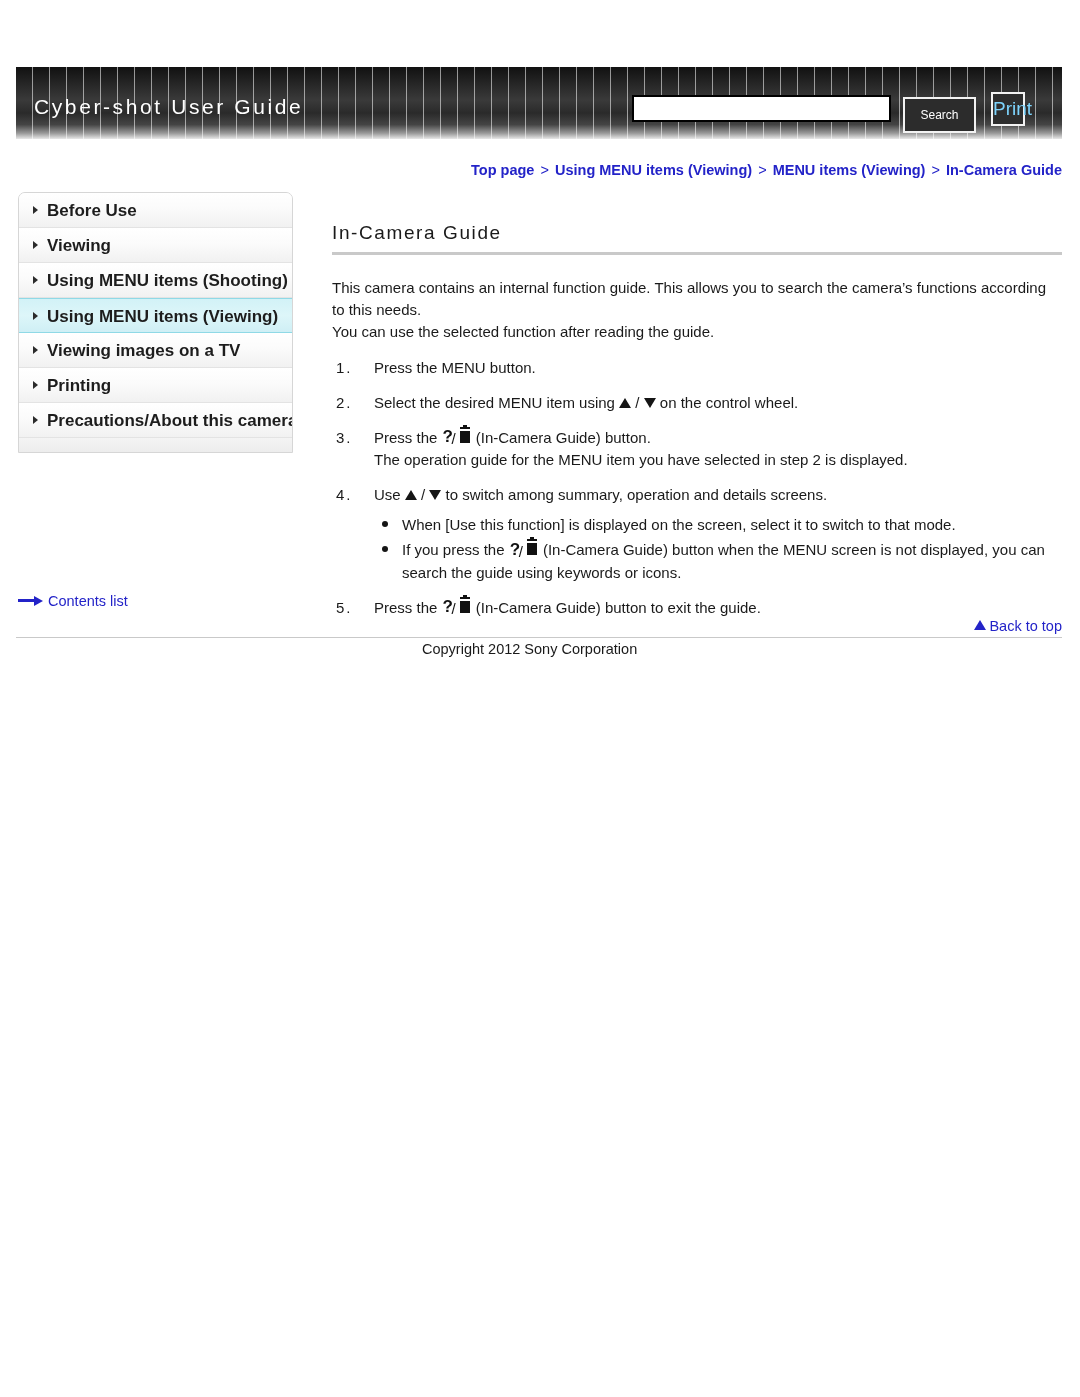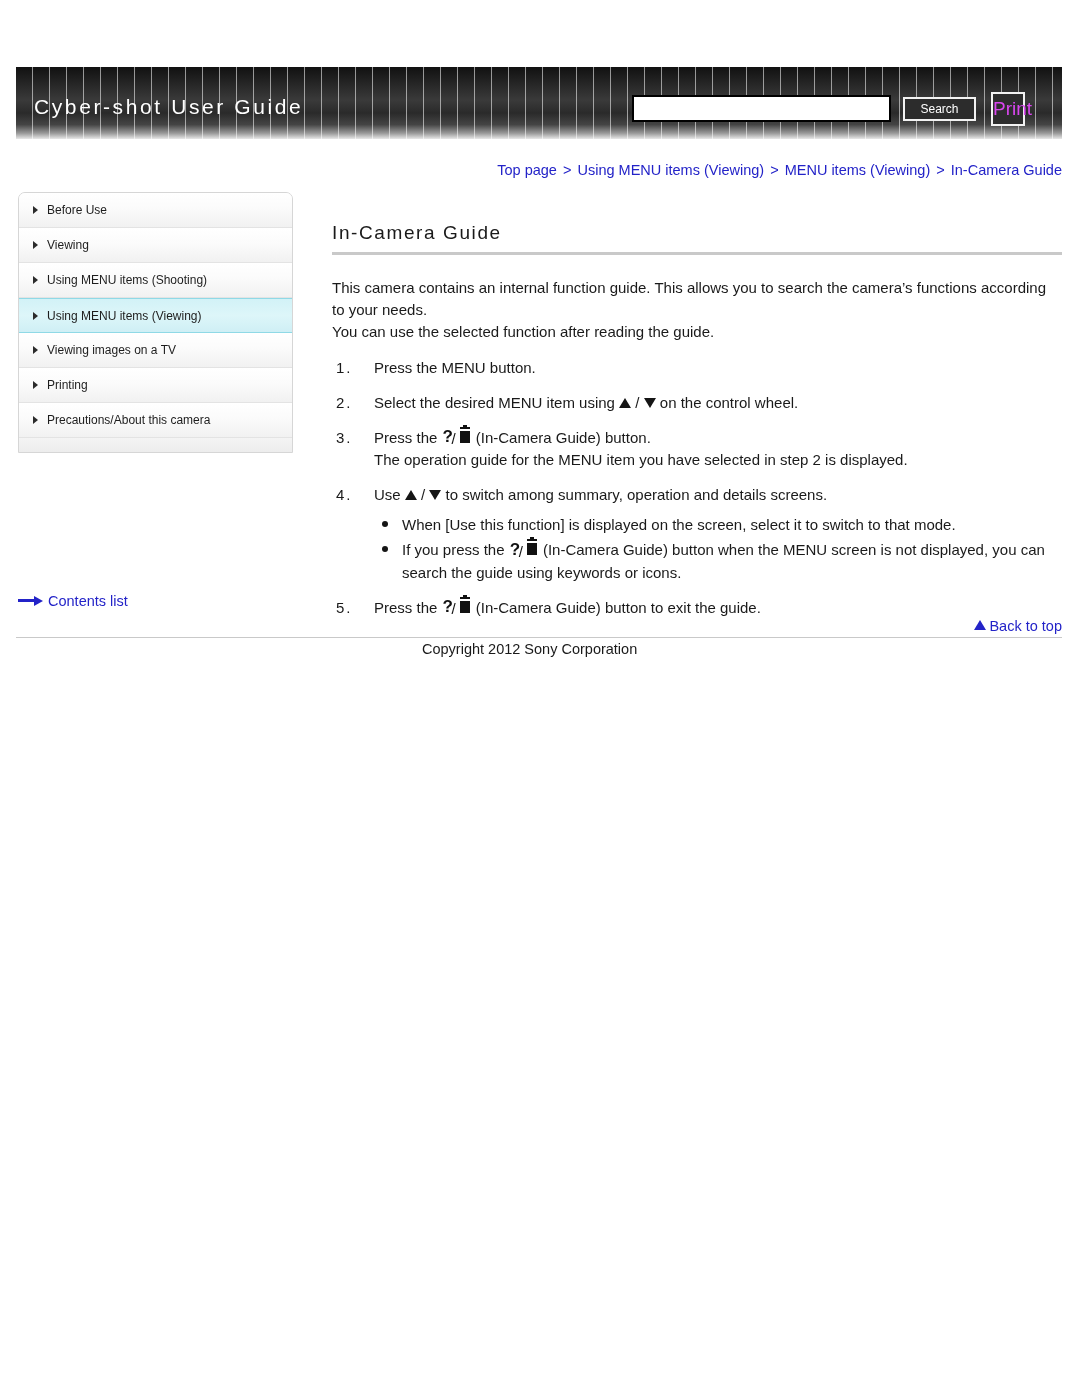--- a/index.html
+++ b/index.html
@@ -61,88 +61,89 @@
     font-family: "Liberation Sans", sans-serif;
     font-size: 13px;
     color: #000;
     outline: none;
   }
   #search-button {
     position: absolute;
     left: 903px;
     top: 97px;
     width: 73px;
-    height: 24px;
+    height: 36px;
     background: #2c2c2c;
     border: 2px solid #f2f2f2;
     box-sizing: border-box;
     color: #ffffff;
     font-family: "Liberation Sans", sans-serif;
     font-size: 12px;
     line-height: 20px;
     text-align: center;
     cursor: pointer;
     padding: 0;
   }
   #print-button {
     position: absolute;
     left: 991px;
     top: 92px;
     width: 34px;
     height: 34px;
     background: #2d2d2d;
     border: 2px solid #f2f2f2;
     box-sizing: border-box;
-    color: #d946ef;
+    color: #7dd3fc;
     font-family: "Liberation Sans", sans-serif;
     font-size: 19px;
     line-height: 30px;
     text-align: center;
     cursor: pointer;
     padding: 0;
   }
 
   
   #breadcrumb {
     position: absolute;
     left: 332px;
     top: 162px;
     width: 730px;
     text-align: right;
     font-size: 14.5px;
     color: #2323c8;
     white-space: nowrap;
   }
-  #breadcrumb .crumb { color: #2323c8; }
+  #breadcrumb .crumb { color: #2323c8; font-weight: bold; }
   #breadcrumb .sep { color: #2323c8; padding: 0 2px; }
 
   
   #sidebar {
     position: absolute;
     left: 18px;
     top: 192px;
     width: 275px;
     border: 1px solid #d6d6d6;
     border-radius: 7px 7px 0 0;
     background: #fbfbfb;
     box-sizing: border-box;
     overflow: hidden;
   }
   .nav-item {
     position: relative;
     height: 35px;
     line-height: 35px;
     padding-left: 28px;
-    font-size: 12px;
+    font-size: 17px;
     color: #1d1d1d;
     border-bottom: 1px solid #e3e3e3;
     background: linear-gradient(to bottom, #ffffff 0%, #fbfbfb 45%, #f1f1f1 100%);
     white-space: nowrap;
     cursor: pointer;
     box-sizing: border-box;
+    font-weight: bold;
   }
   .nav-item:last-child { border-bottom: none; }
   .nav-item .tri {
     position: absolute;
     left: 14px;
     top: 50%;
     margin-top: -4px;
     width: 0; height: 0;
     border-left: 5px solid #2b2b2b;
     border-top: 4px solid transparent;
@@ -412,21 +413,21 @@
 </nav>
 
 <div id="contents-list-link">
   <span class="arrow"></span><span>Contents list</span>
 </div>
 
 <main id="content">
   <h1 id="page-title">In-Camera Guide</h1>
   <div id="title-rule"></div>
 
-  <p class="para">This camera contains an internal function guide. This allows you to search the camera’s functions according to your needs.</p>
+  <p class="para">This camera contains an internal function guide. This allows you to search the camera’s functions according to this needs.</p>
   <p class="para">You can use the selected function after reading the guide.</p>
 
   <ol id="steps">
 
     <li>
       <span class="num">1.</span>
       <span>Press the MENU button.</span>
     </li>
 
     <li>

